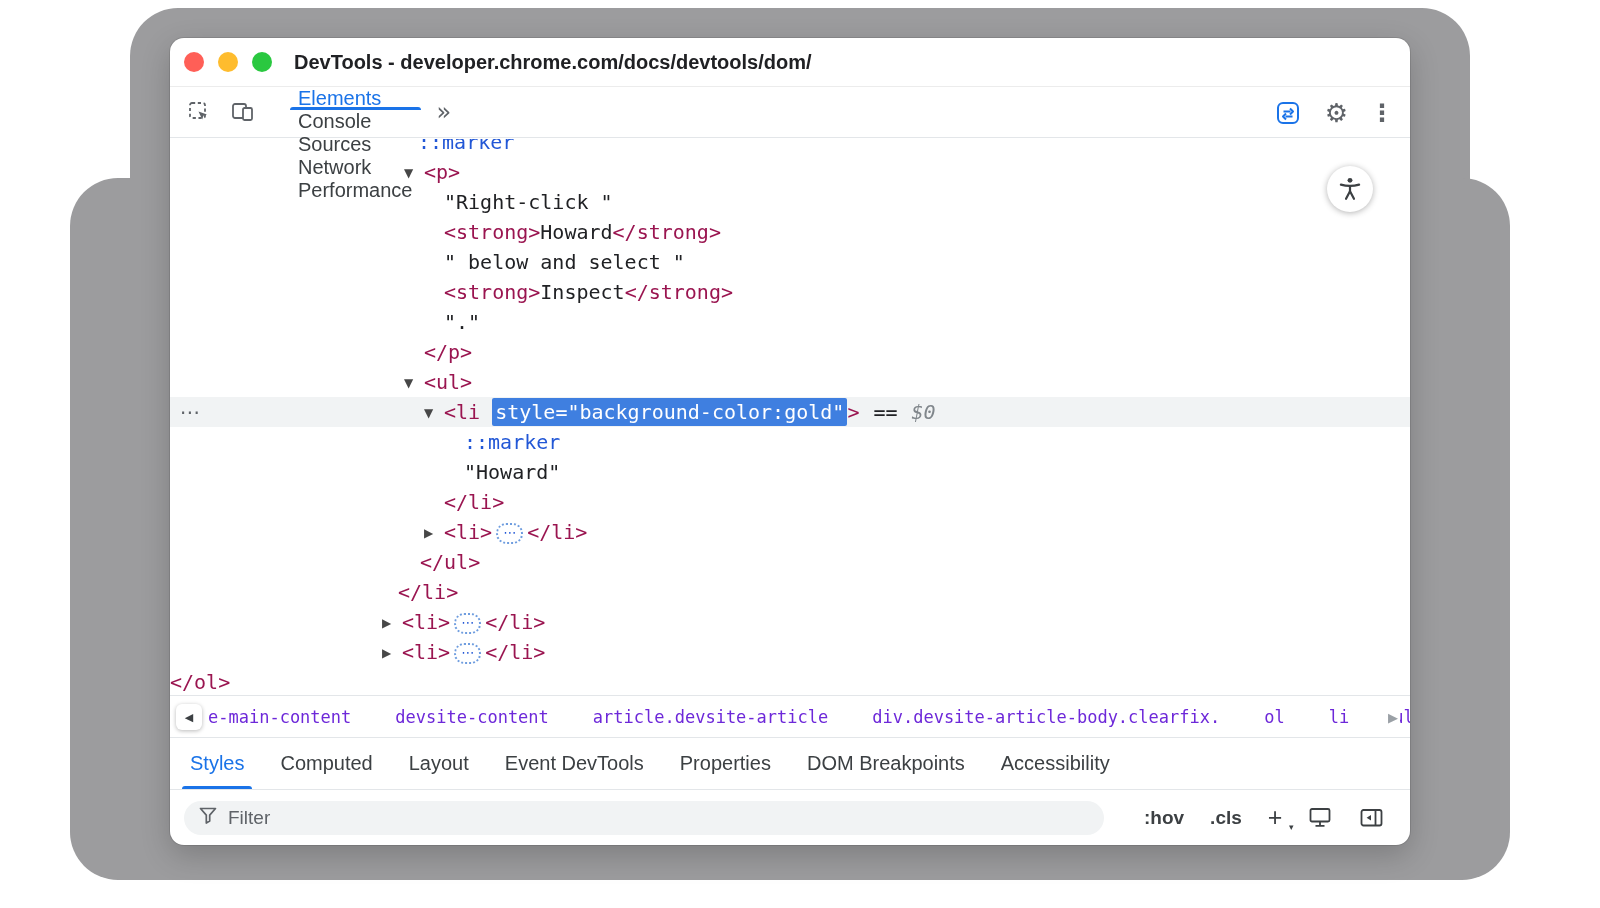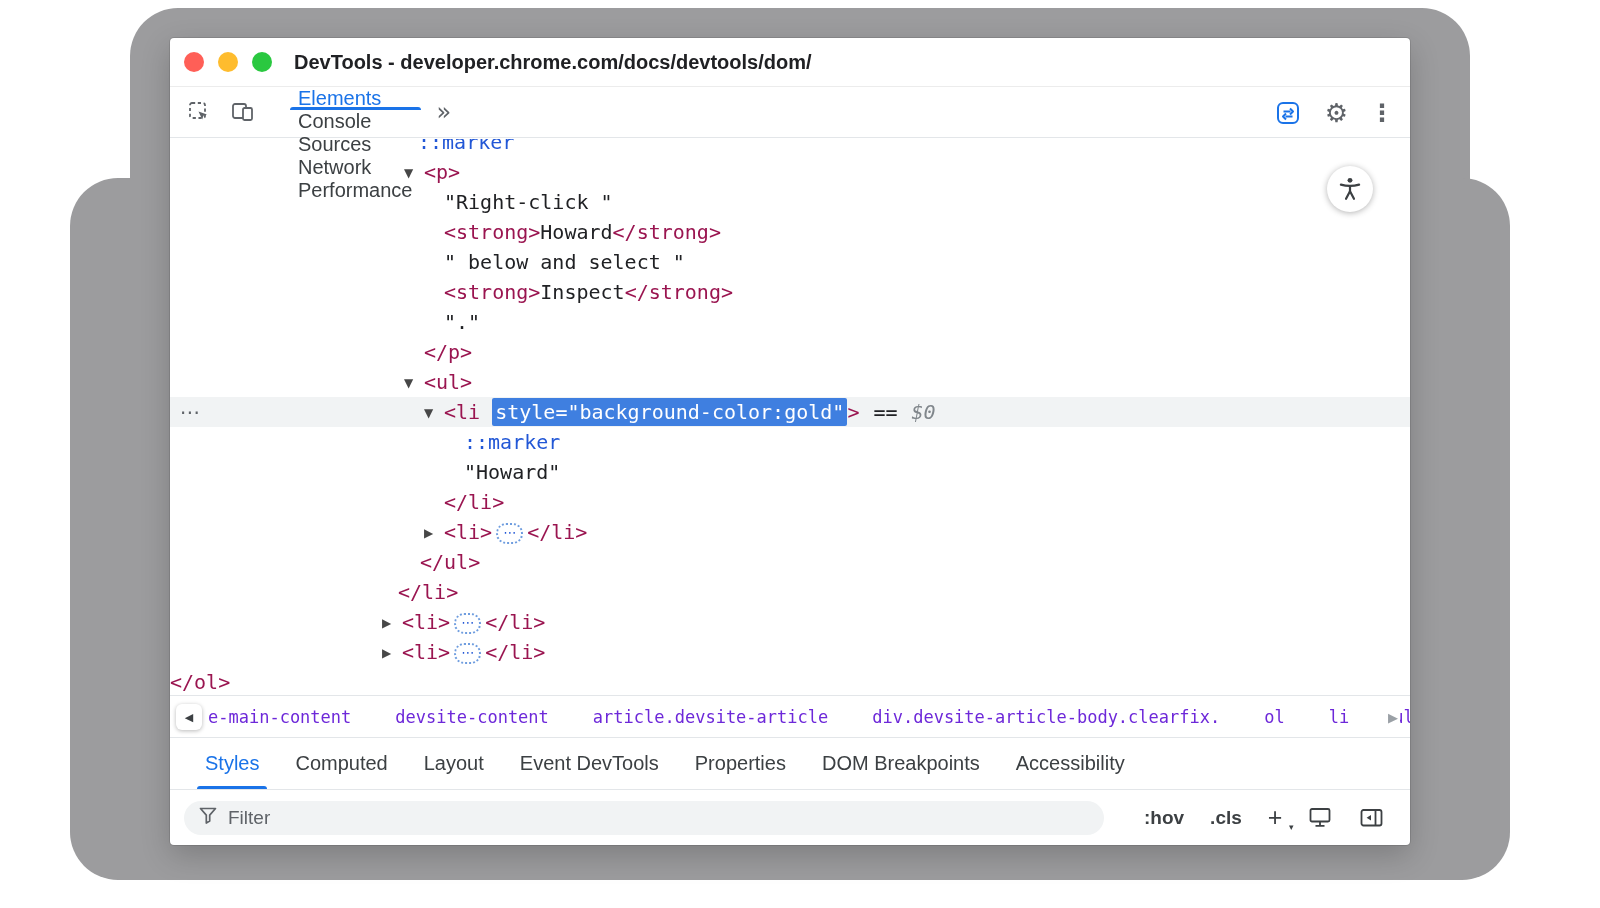--- a/index.html
+++ b/index.html
@@ -6,21 +6,21 @@
   html,body { background:#ffffff; }
   body { width:1600px; height:908px; font-family:"Liberation Sans", sans-serif; }
 
   .stage { position:relative; width:1600px; height:908px; overflow:hidden; background:#fff; }
 
   .scrim { position:absolute; background:#9c9c9e; }
   .scrim-top    { left:130px; top:8px;   width:1340px; height:480px; border-radius:48px; }
   .scrim-bottom { left:70px;  top:178px; width:1440px; height:702px; border-radius:48px; }
 
   .window { position:absolute; left:170px; top:38px; width:1240px; height:807px; background:#fff;
-            border-radius:4px; overflow:hidden;
+            border-radius:14px; overflow:hidden;
             box-shadow:0 0 0 1px rgba(0,0,0,.10), 0 10px 30px rgba(0,0,0,.20); }
 
   
   .titlebar { position:absolute; top:0; left:0; right:0; height:48px; }
   .lights { position:absolute; left:14px; top:14px; display:flex; gap:14px; }
   .light { width:20px; height:20px; border-radius:50%; display:inline-block; }
   .title { position:absolute; left:124px; top:0; height:48px; display:flex; align-items:center;
            font-size:20px; font-weight:bold; color:#202124; }
 
   
@@ -76,21 +76,21 @@
   .crumb-left { position:absolute; left:6px; top:8px; width:26px; height:26px; background:#fff;
                 border-radius:6px; box-shadow:0 1px 4px rgba(0,0,0,.28); display:flex; align-items:center;
                 justify-content:center; font-size:11px; color:#3c4043; cursor:pointer; z-index:2;
                 font-family:"DejaVu Sans", sans-serif; }
   .crumb-right { position:absolute; right:10px; top:50%; transform:translateY(-50%); font-size:13px;
                  color:#9aa0a6; cursor:pointer; background:#fff; padding:4px 2px;
                  font-family:"DejaVu Sans", sans-serif; }
 
   
   .styles-tabs { position:absolute; top:699px; left:0; right:0; height:53px; border-top:1px solid #e3e6e9;
-                 border-bottom:1px solid #e3e6e9; display:flex; align-items:stretch; padding-left:17px; }
+                 border-bottom:1px solid #e3e6e9; display:flex; align-items:stretch; padding-left:2px; }
   .styles-tabs .tab { display:flex; align-items:center; padding:0 18px; font-size:20px; color:#3c4043;
                       position:relative; cursor:pointer; white-space:nowrap; }
   .styles-tabs .tab.selected { color:#1a73e8; }
   .styles-tabs .tab.selected::after { content:""; position:absolute; left:10px; right:10px; bottom:0;
                       height:3px; background:#1a73e8; border-radius:3px 3px 0 0; }
 
   
   .filter-bar { position:absolute; top:752px; left:0; right:0; height:55px; display:flex;
                 align-items:center; padding:0 14px; }
   .filter-input { width:920px; height:34px; background:#f1f3f4; border-radius:17px; display:flex;

